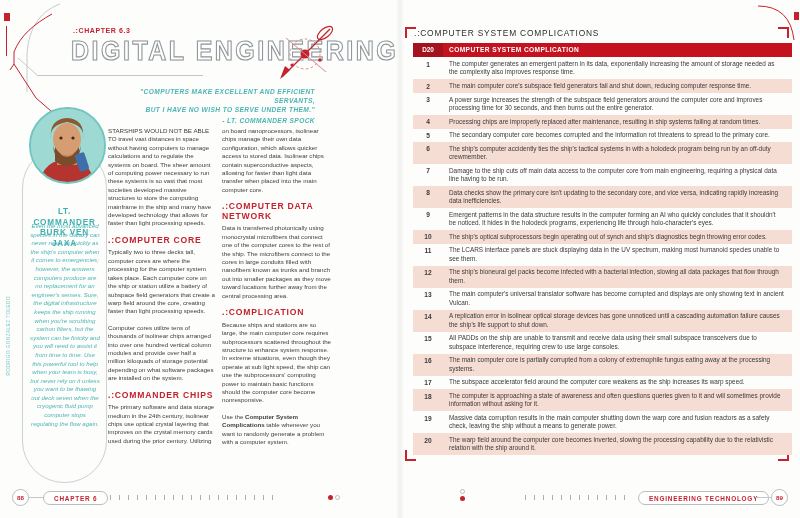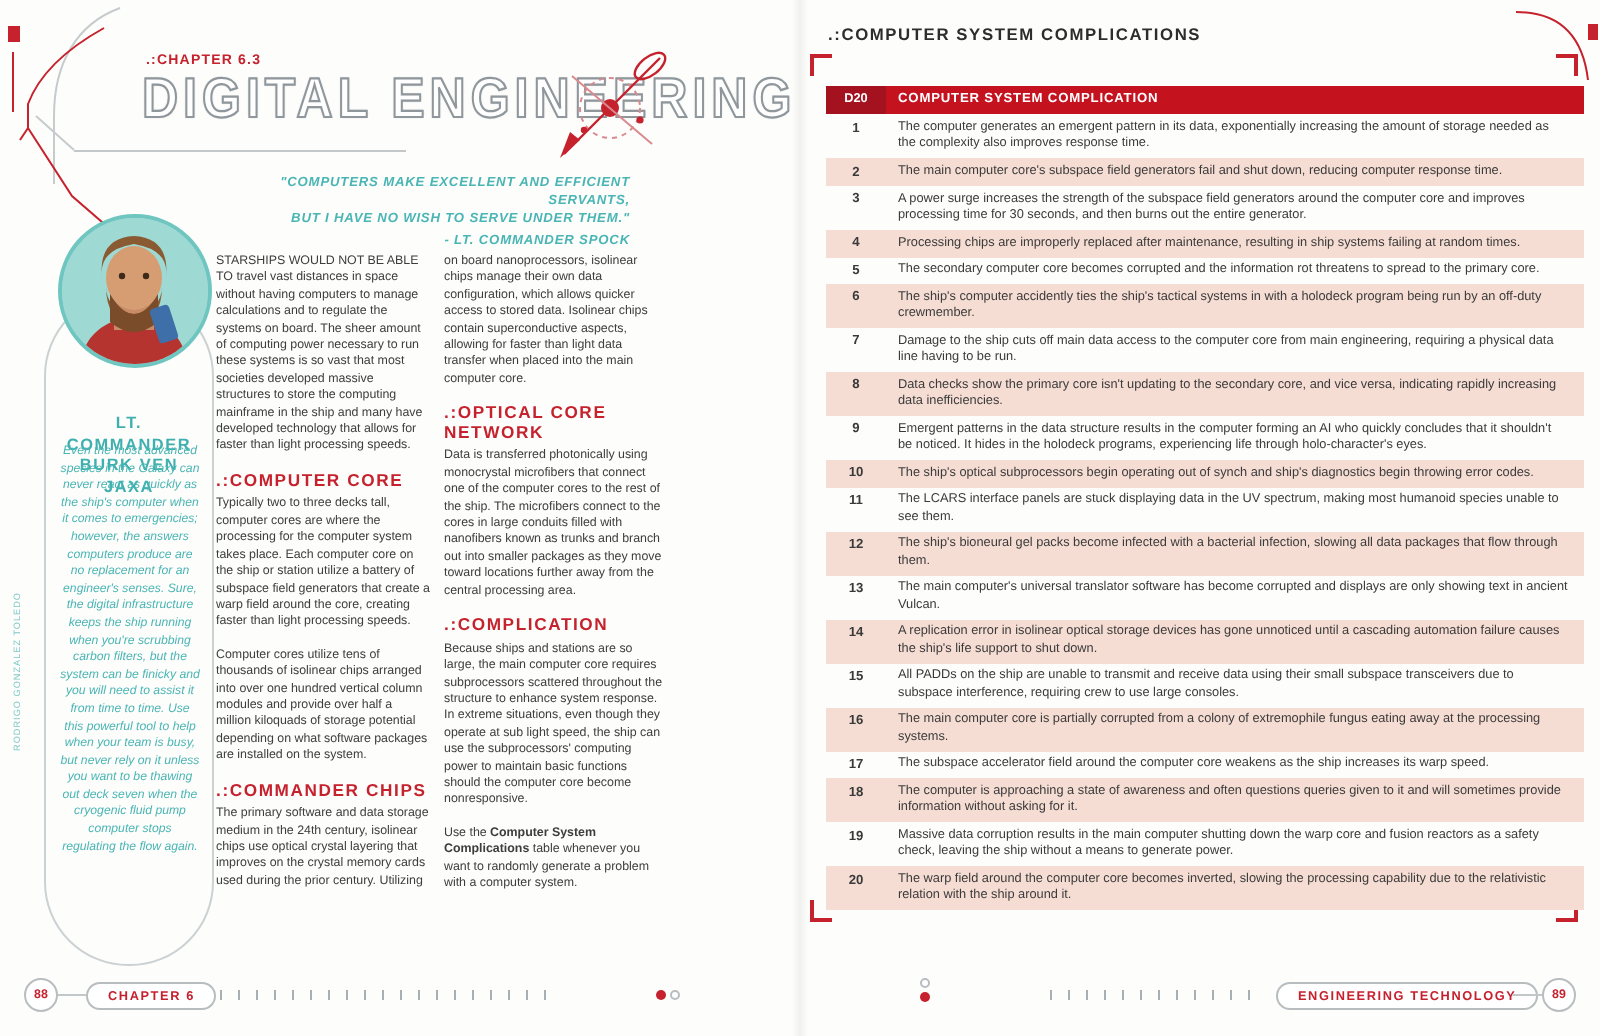--- a/index.html
+++ b/index.html
@@ -49,21 +49,21 @@
   
   .col { position:absolute; top:127px; font-size:6.2px; line-height:8.4px; color:#3d3d3d; }
   .col1 { left:108px; width:107px; }
   .col2 { left:222px; width:111px; }
   .col p { margin-bottom:8px; }
   .sec-heading { color:#c5222e; font-weight:bold; font-size:8.6px; line-height:9.6px;
     letter-spacing:.8px; margin:4px 0 3px 0; }
   .bold { font-weight:bold; }
 
   
-  .r-title { position:absolute; left:414px; top:12px; font-size:8.4px; font-weight:bold;
+  .r-title { position:absolute; left:414px; top:28px; font-size:8.4px; font-weight:normal;
     letter-spacing:.8px; color:#2d2d2d;text-align:right; }
   .table { position:absolute; left:413px; top:43px; width:379px; }
   .thead { display:flex; color:#fff; font-weight:bold; }
   .thead .tnum { background:#a5121f; }
   .thead .ttext { background:#c5121f; font-size:6.6px; letter-spacing:.4px; padding-top:3.4px; }
   .trow { display:flex; }
   .trow.alt { background:#f6ddd4; }
   .tnum { width:30px; flex:0 0 30px; text-align:center; font-weight:bold; font-size:6.6px;
     padding-top:3.2px; }
   .thead .tnum { font-size:6.4px; padding:3.4px 0 3px 0; }
@@ -145,21 +145,21 @@
     <p>STARSHIPS WOULD NOT BE ABLE TO travel vast distances in space without having computers to manage calculations and to regulate the systems on board. The sheer amount of computing power necessary to run these systems is so vast that most societies developed massive structures to store the computing mainframe in the ship and many have developed technology that allows for faster than light processing speeds.</p>
     <div class="sec-heading">.:COMPUTER CORE</div>
     <p>Typically two to three decks tall, computer cores are where the processing for the computer system takes place. Each computer core on the ship or station utilize a battery of subspace field generators that create a warp field around the core, creating faster than light processing speeds.</p>
     <p>Computer cores utilize tens of thousands of isolinear chips arranged into over one hundred vertical column modules and provide over half a million kiloquads of storage potential depending on what software packages are installed on the system.</p>
     <div class="sec-heading">.:COMMANDER CHIPS</div>
     <p>The primary software and data storage medium in the 24th century, isolinear chips use optical crystal layering that improves on the crystal memory cards used during the prior century. Utilizing</p>
   </div>
 
   <div class="col col2">
     <p>on board nanoprocessors, isolinear chips manage their own data configuration, which allows quicker access to stored data. Isolinear chips contain superconductive aspects, allowing for faster than light data transfer when placed into the main computer core.</p>
-    <div class="sec-heading">.:OPTICAL CORE NETWORK</div>
+    <div class="sec-heading">.:COMPUTER DATA NETWORK</div>
     <p>Data is transferred photonically using monocrystal microfibers that connect one of the computer cores to the rest of the ship. The microfibers connect to the cores in large conduits filled with nanofibers known as trunks and branch out into smaller packages as they move toward locations further away from the central processing area.</p>
     <div class="sec-heading">.:COMPLICATION</div>
     <p>Because ships and stations are so large, the main computer core requires subprocessors scattered throughout the structure to enhance system response. In extreme situations, even though they operate at sub light speed, the ship can use the subprocessors' computing power to maintain basic functions should the computer core become nonresponsive.</p>
     <p><span>Use the </span><span class="bold">Computer System Complications</span><span> table whenever you want to randomly generate a problem with a computer system.</span></p>
   </div>
 
   <div class="pg-circle" style="left:12px; top:489px;">88</div>
   <div class="conn" style="left:29px; top:497px; width:14px;"></div>
   <div class="pg-pill" style="left:43px; top:491px;">CHAPTER 6</div>
   <div class="ticks" style="left:110px; top:495px; width:170px;"></div>

